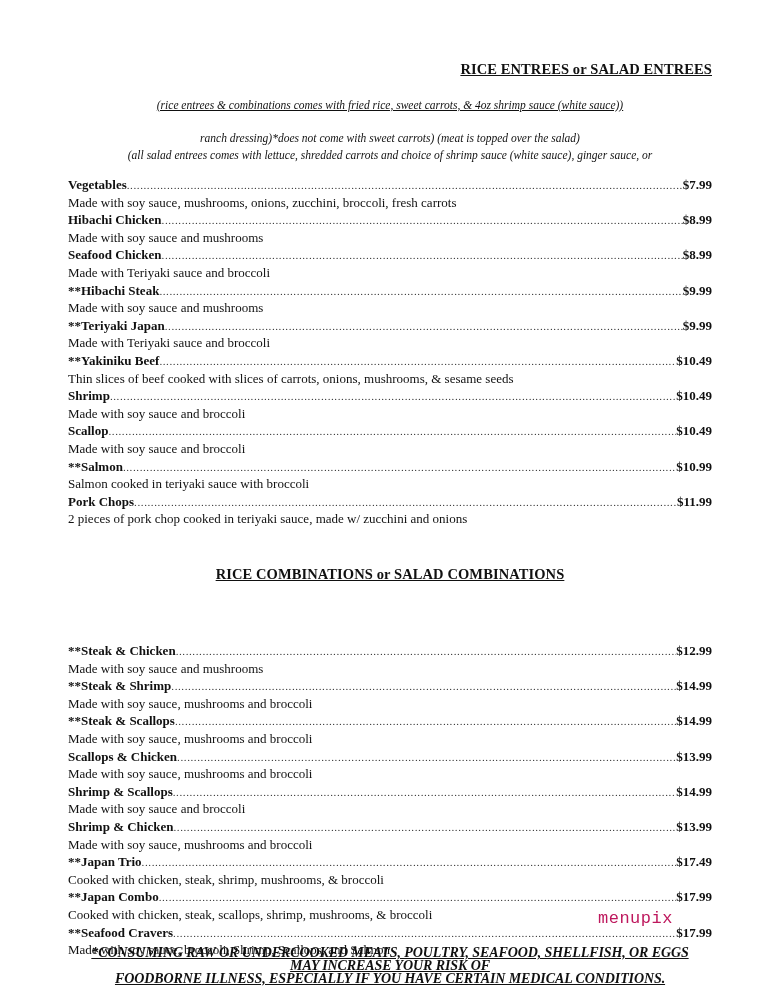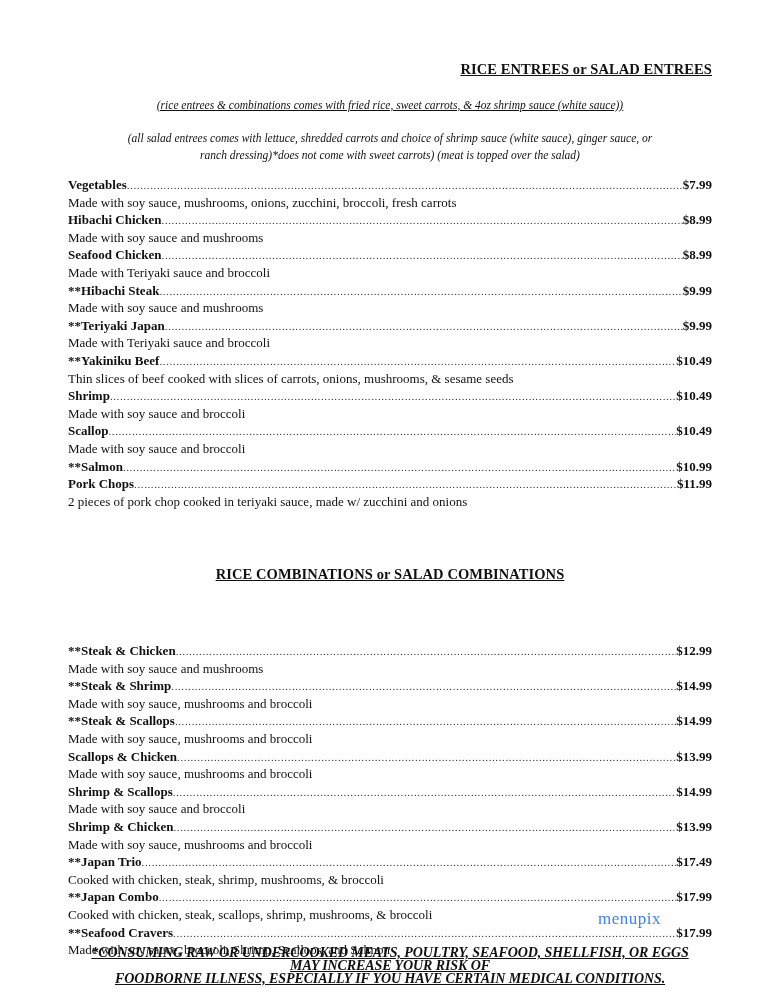--- a/index.html
+++ b/index.html
@@ -18,34 +18,34 @@
     .dots { flex: 1; overflow: hidden; white-space: nowrap; font-size: 11px; color: #333; letter-spacing: 0.6px; }
     .dots::after { content: "........................................................................................................................................................................................................................................"; }
     .item-price { font-weight: bold; white-space: nowrap; }
     .item-desc { font-size: 13px; height: 17.6px; line-height: 17.6px; white-space: nowrap; }
     .disclaimer {
       position: absolute; left: 90px; top: 946px; width: 600px; text-align: center;
       font-weight: bold; font-style: italic; font-size: 14px; line-height: 13px;
       text-decoration: underline; letter-spacing: -0.1px;
     }
     .watermark {
-      position: absolute; left: 598px; top: 909px; font-family: Liberation Serif, serif;
-      font-size: 17px; color: #3b82f6; letter-spacing: 0.5px;
+      position: absolute; left: 598px; top: 909px; font-family: Liberation Mono, monospace;
+      font-size: 17px; color: #be185d; letter-spacing: 0.5px;
     }
   </style>
 </head>
 <body>
 
 <div class="page">
 
   <div style="position:absolute; top:61px; left:0; width:644px;text-align:right;" class="section-title">RICE ENTREES or SALAD ENTREES</div>
   <div style="position:absolute; top:97px; left:0; width:644px;text-decoration:underline;" class="note">(rice entrees &amp; combinations comes with fried rice, sweet carrots, &amp; 4oz shrimp sauce (white sauce))</div>
   <div style="position:absolute; top:130px; left:-6px; width:656px;" class="note">
+    <div>ranch dressing)*does not come with sweet carrots) (meat is topped over the salad)</div>
     <div>(all salad entrees comes with lettuce, shredded carrots and choice of shrimp sauce (white sauce), ginger sauce, or</div>
-    <div>ranch dressing)*does not come with sweet carrots) (meat is topped over the salad)</div>
   </div>
 
   <div style="position:absolute; top:176px; left:0; width:644px;">
     <div>
       <div class="item-row">
           <span class="item-name">Vegetables</span>
           <span class="dots"></span>
           <span class="item-price">$7.99</span>
         </div>
       <div class="item-desc">Made with soy sauce, mushrooms, onions, zucchini, broccoli, fresh carrots</div>
@@ -105,20 +105,21 @@
           <span class="item-price">$10.49</span>
         </div>
       <div class="item-desc">Made with soy sauce and broccoli</div>
     </div>
     <div>
       <div class="item-row">
           <span class="item-name">**Salmon</span>
           <span class="dots"></span>
           <span class="item-price">$10.99</span>
         </div>
+      <div class="item-desc">Salmon cooked in teriyaki sauce with broccoli</div>
     </div>
     <div>
       <div class="item-row">
           <span class="item-name">Pork Chops</span>
           <span class="dots"></span>
           <span class="item-price">$11.99</span>
         </div>
       <div class="item-desc">2 pieces of pork chop cooked in teriyaki sauce, made w/ zucchini and onions</div>
     </div>
   </div>

